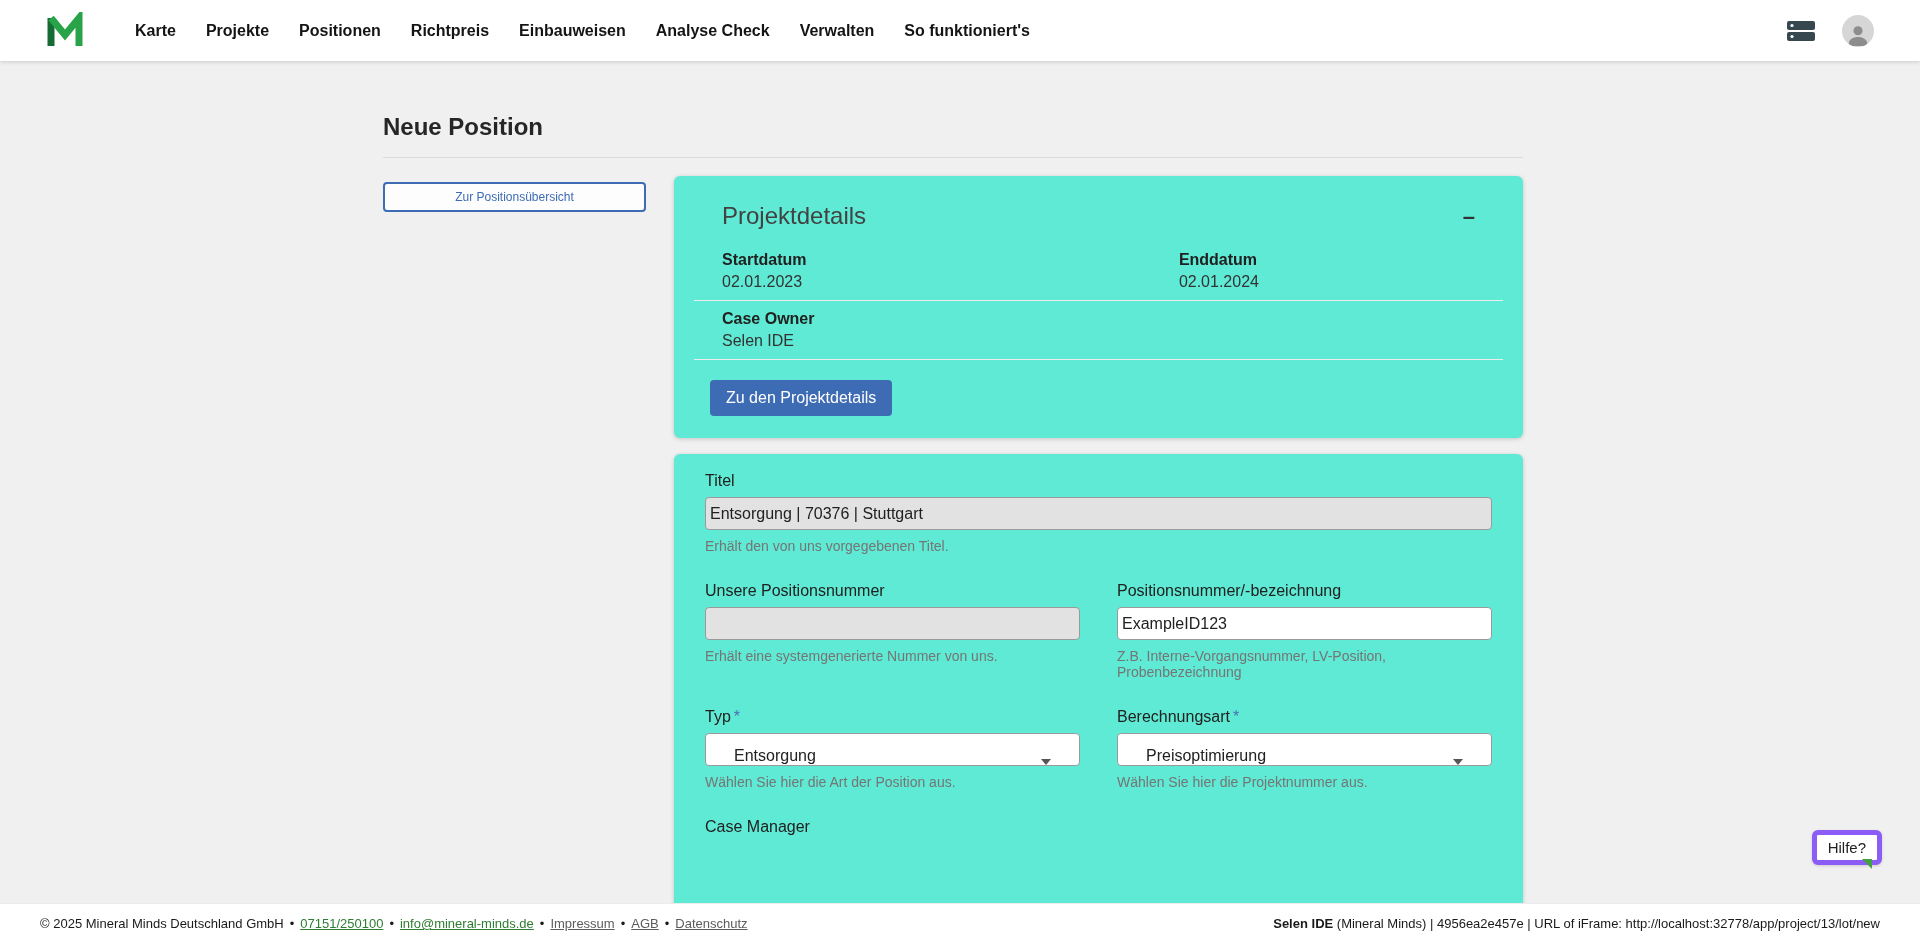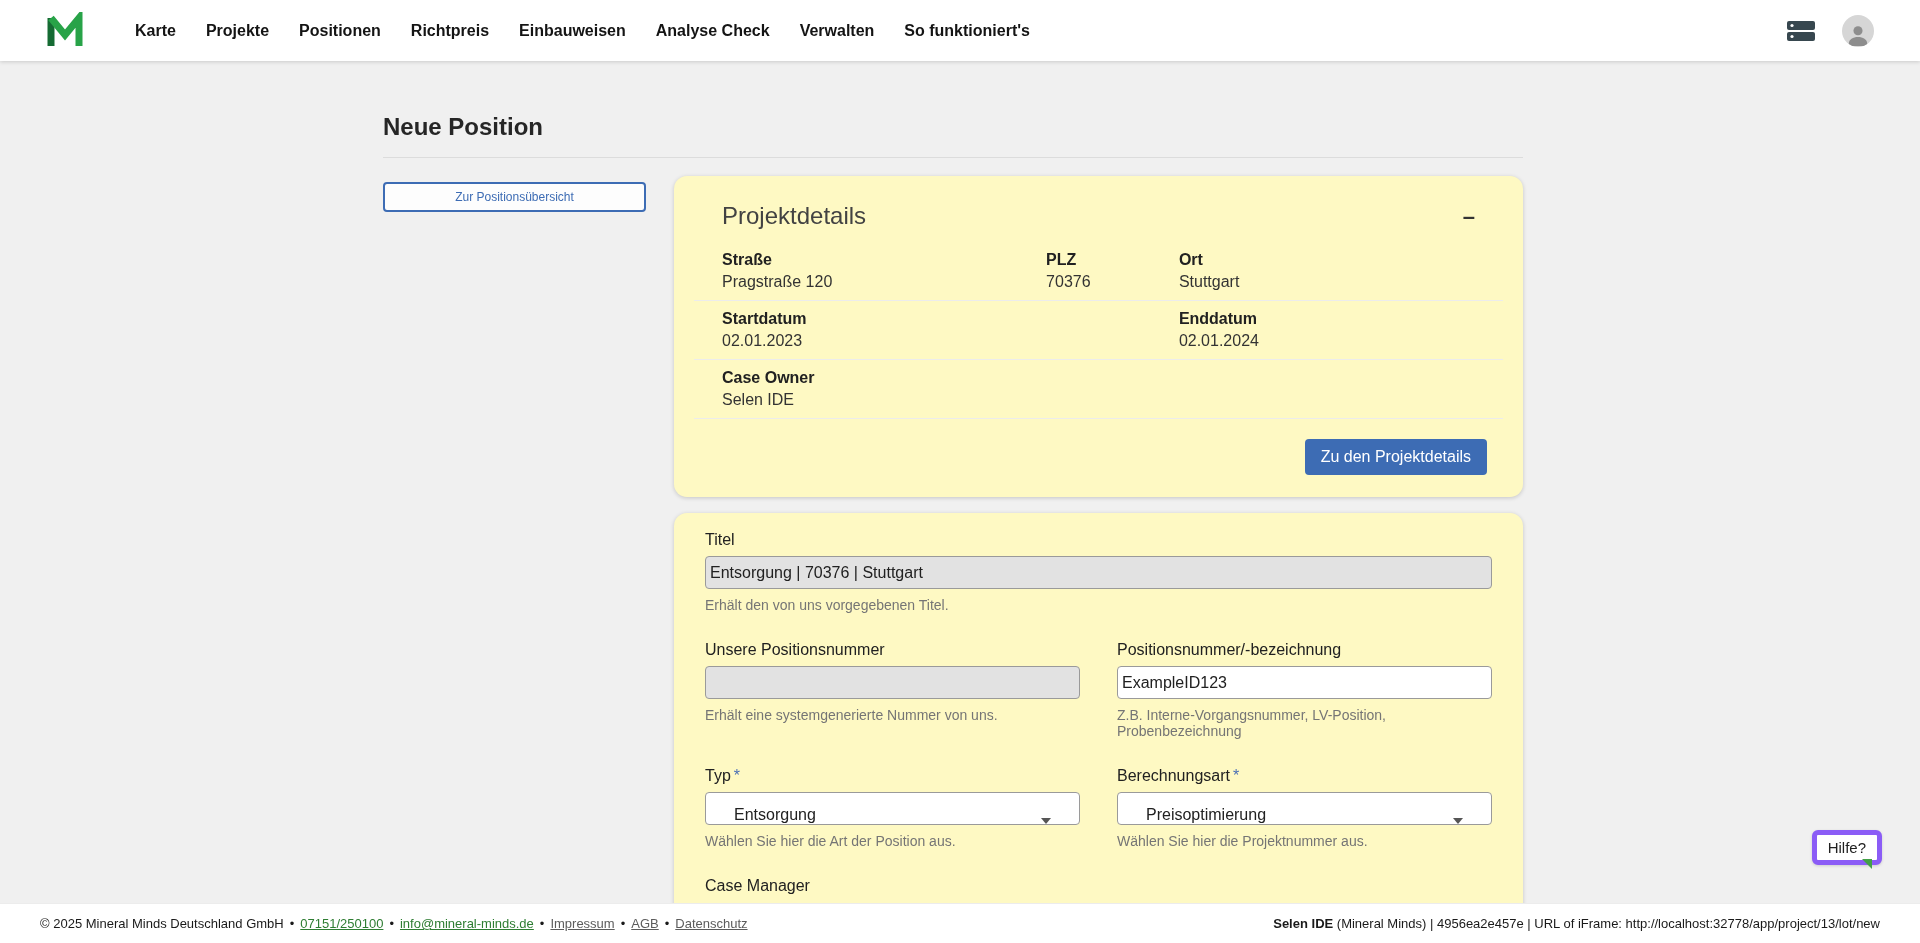--- a/index.html
+++ b/index.html
@@ -36,42 +36,42 @@
 
   .main-row { display:flex; align-items:flex-start; gap:28px; margin-top:18px; }
   .left-col { width:263px; flex:none; padding-top:6px; }
   .btn-outline {
     display:block; width:100%; padding:6px 0; text-align:center;
     background:#fdfdfd; color:#3d6cb4; border:2px solid #3d6cb4; border-radius:4px;
     font-size:12px; font-family:inherit; cursor:pointer;
   }
   .cards { flex:1; display:flex; flex-direction:column; gap:16px; }
   .card {
-    background:#fef9c3; border-radius:13px;
+    background:#5eead4; border-radius:6px;
     box-shadow:0 1px 4px rgba(0,0,0,.18);
   }
 
   
   .card-pd { padding:26px 0 22px; }
   .card-pd-header { display:flex; justify-content:space-between; align-items:flex-start; padding:0 40px 10px 48px; }
   .card-pd-title { font-size:24px; font-weight:400; color:#424242; }
   .collapse-btn {
     background:none; border:none; font-size:22px; font-weight:700; color:#333;
     cursor:pointer; line-height:1; padding:4px 8px; font-family:inherit;
   }
   .details-table { margin:0 20px; }
   .drow {
     display:grid; grid-template-columns:41.5% 17% 41.5%;
     padding:9px 0 9px 28px; border-bottom:1px solid #ececec;
   }
   .dspan2 { grid-column:span 2; }
   .dspan3 { grid-column:1 / -1; }
   .dlabel { font-size:16px; font-weight:700; color:#212121; margin-bottom:4px; }
   .dvalue { font-size:16px; color:#333; }
-  .card-pd-footer { display:flex; justify-content:flex-end; padding:20px 36px 0 0;margin-left:36px; }
+  .card-pd-footer { display:flex; padding:20px 36px 0 0;margin-left:36px; }
   .btn-primary {
     background:#3d6cb4; color:#ffffff; border:none; border-radius:4px;
     font-size:16px; padding:9px 16px; cursor:pointer; font-family:inherit;
   }
 
   
   .card-form { padding:18px 31px 80px; }
   .form-label { display:block; font-size:16px; color:#212121; margin:0 0 7px; }
   .required-mark { color:#4a6fb5; margin-left:3px; }
   .input {
@@ -172,34 +172,20 @@
     <div class="cards">
 
       <div class="card card-pd">
         <div class="card-pd-header">
           <div class="card-pd-title">Projektdetails</div>
           <button class="collapse-btn">–</button>
         </div>
 
         <div class="details-table">
 
-          <div class="drow">
-            <div>
-              <div class="dlabel">Straße</div>
-              <div class="dvalue">Pragstraße 120</div>
-            </div>
-            <div>
-              <div class="dlabel">PLZ</div>
-              <div class="dvalue">70376</div>
-            </div>
-            <div>
-              <div class="dlabel">Ort</div>
-              <div class="dvalue">Stuttgart</div>
-            </div>
-          </div>
 
           <div class="drow">
             <div class="dspan2">
               <div class="dlabel">Startdatum</div>
               <div class="dvalue">02.01.2023</div>
             </div>
             <div>
               <div class="dlabel">Enddatum</div>
               <div class="dvalue">02.01.2024</div>
             </div>

